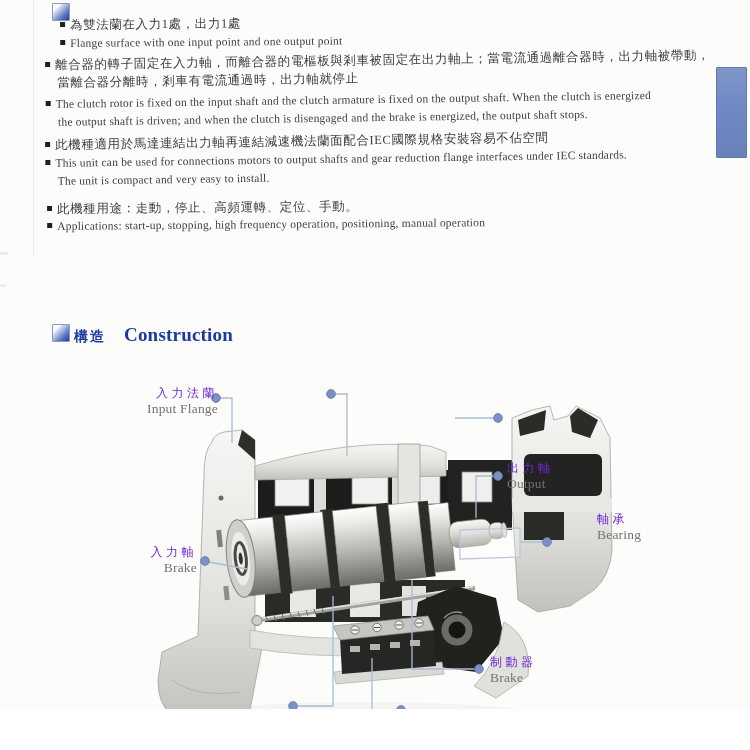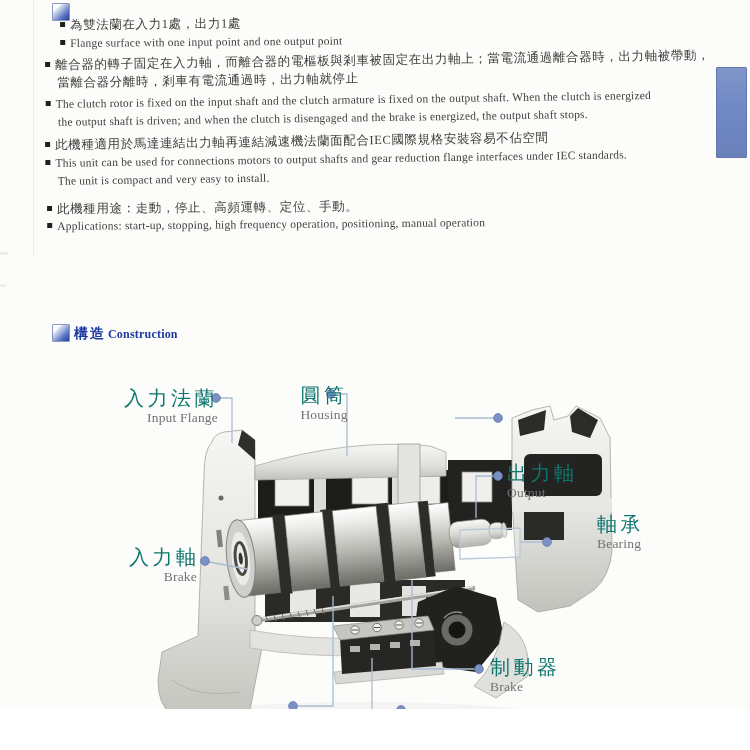--- a/index.html
+++ b/index.html
@@ -37,24 +37,24 @@
     display:inline-block;width:5px;height:5px;background:#1f1f1d;
     margin-right:5px;vertical-align:2px;
   }
   
   .section-header{position:absolute;left:52px;top:324px;height:18px;}
   .section-title{
     position:absolute;left:22px;top:0px;white-space:nowrap;
     font-weight:bold;color:#1c3aa0;
   }
   .section-title .zh{font-size:14px;letter-spacing:2px;}
-  .section-title .en{font-size:12px;margin-left:2px;letter-spacing:0.2px;}
+  .section-title .en{font-size:19px;margin-left:18px;letter-spacing:0.2px;}
   
   .dlabel{position:absolute;line-height:1.12;}
-  .dlabel .zh{font-size:20px;letter-spacing:3.5px;color:#0f766e;white-space:nowrap;display:block;}
+  .dlabel .zh{font-size:12px;letter-spacing:3.5px;color:#6d28d9;white-space:nowrap;display:block;}
   .dlabel .en{font-size:13.5px;letter-spacing:0.2px;color:#737373;white-space:nowrap;display:block;margin-top:1px;}
   .dlabel.right{text-align:right;}
   .dlabel.center{text-align:center;}
   #diagram-svg{position:absolute;left:100px;top:380px;width:560px;height:370px;}
 </style>
 </head>
 <body>
 
 <div id="page">
 
@@ -259,24 +259,20 @@
       <circle cx="379" cy="289" r="4.4"></circle>
       <circle cx="193" cy="326" r="4.4"></circle>
       <circle cx="301" cy="330" r="4.4"></circle>
     </g>
   </svg>
 
   <div class="dlabel right" style="left:118px;top:387px;width:100px;">
     <span class="zh">入力法蘭</span>
     <span class="en">Input Flange</span>
   </div>
-  <div class="dlabel center" style="left:288px;top:384px;width:72px;">
-    <span class="zh">圓筒</span>
-    <span class="en">Housing</span>
-  </div>
   <div class="dlabel" style="left:507px;top:462px;">
     <span class="zh">出力軸</span>
     <span class="en">Output</span>
   </div>
   <div class="dlabel" style="left:555px;top:513px;margin-left:42px;">
     <span class="zh">軸承</span>
     <span class="en">Bearing</span>
   </div>
   <div class="dlabel right" style="left:129px;top:546px;width:68px;">
     <span class="zh">入力軸</span>

